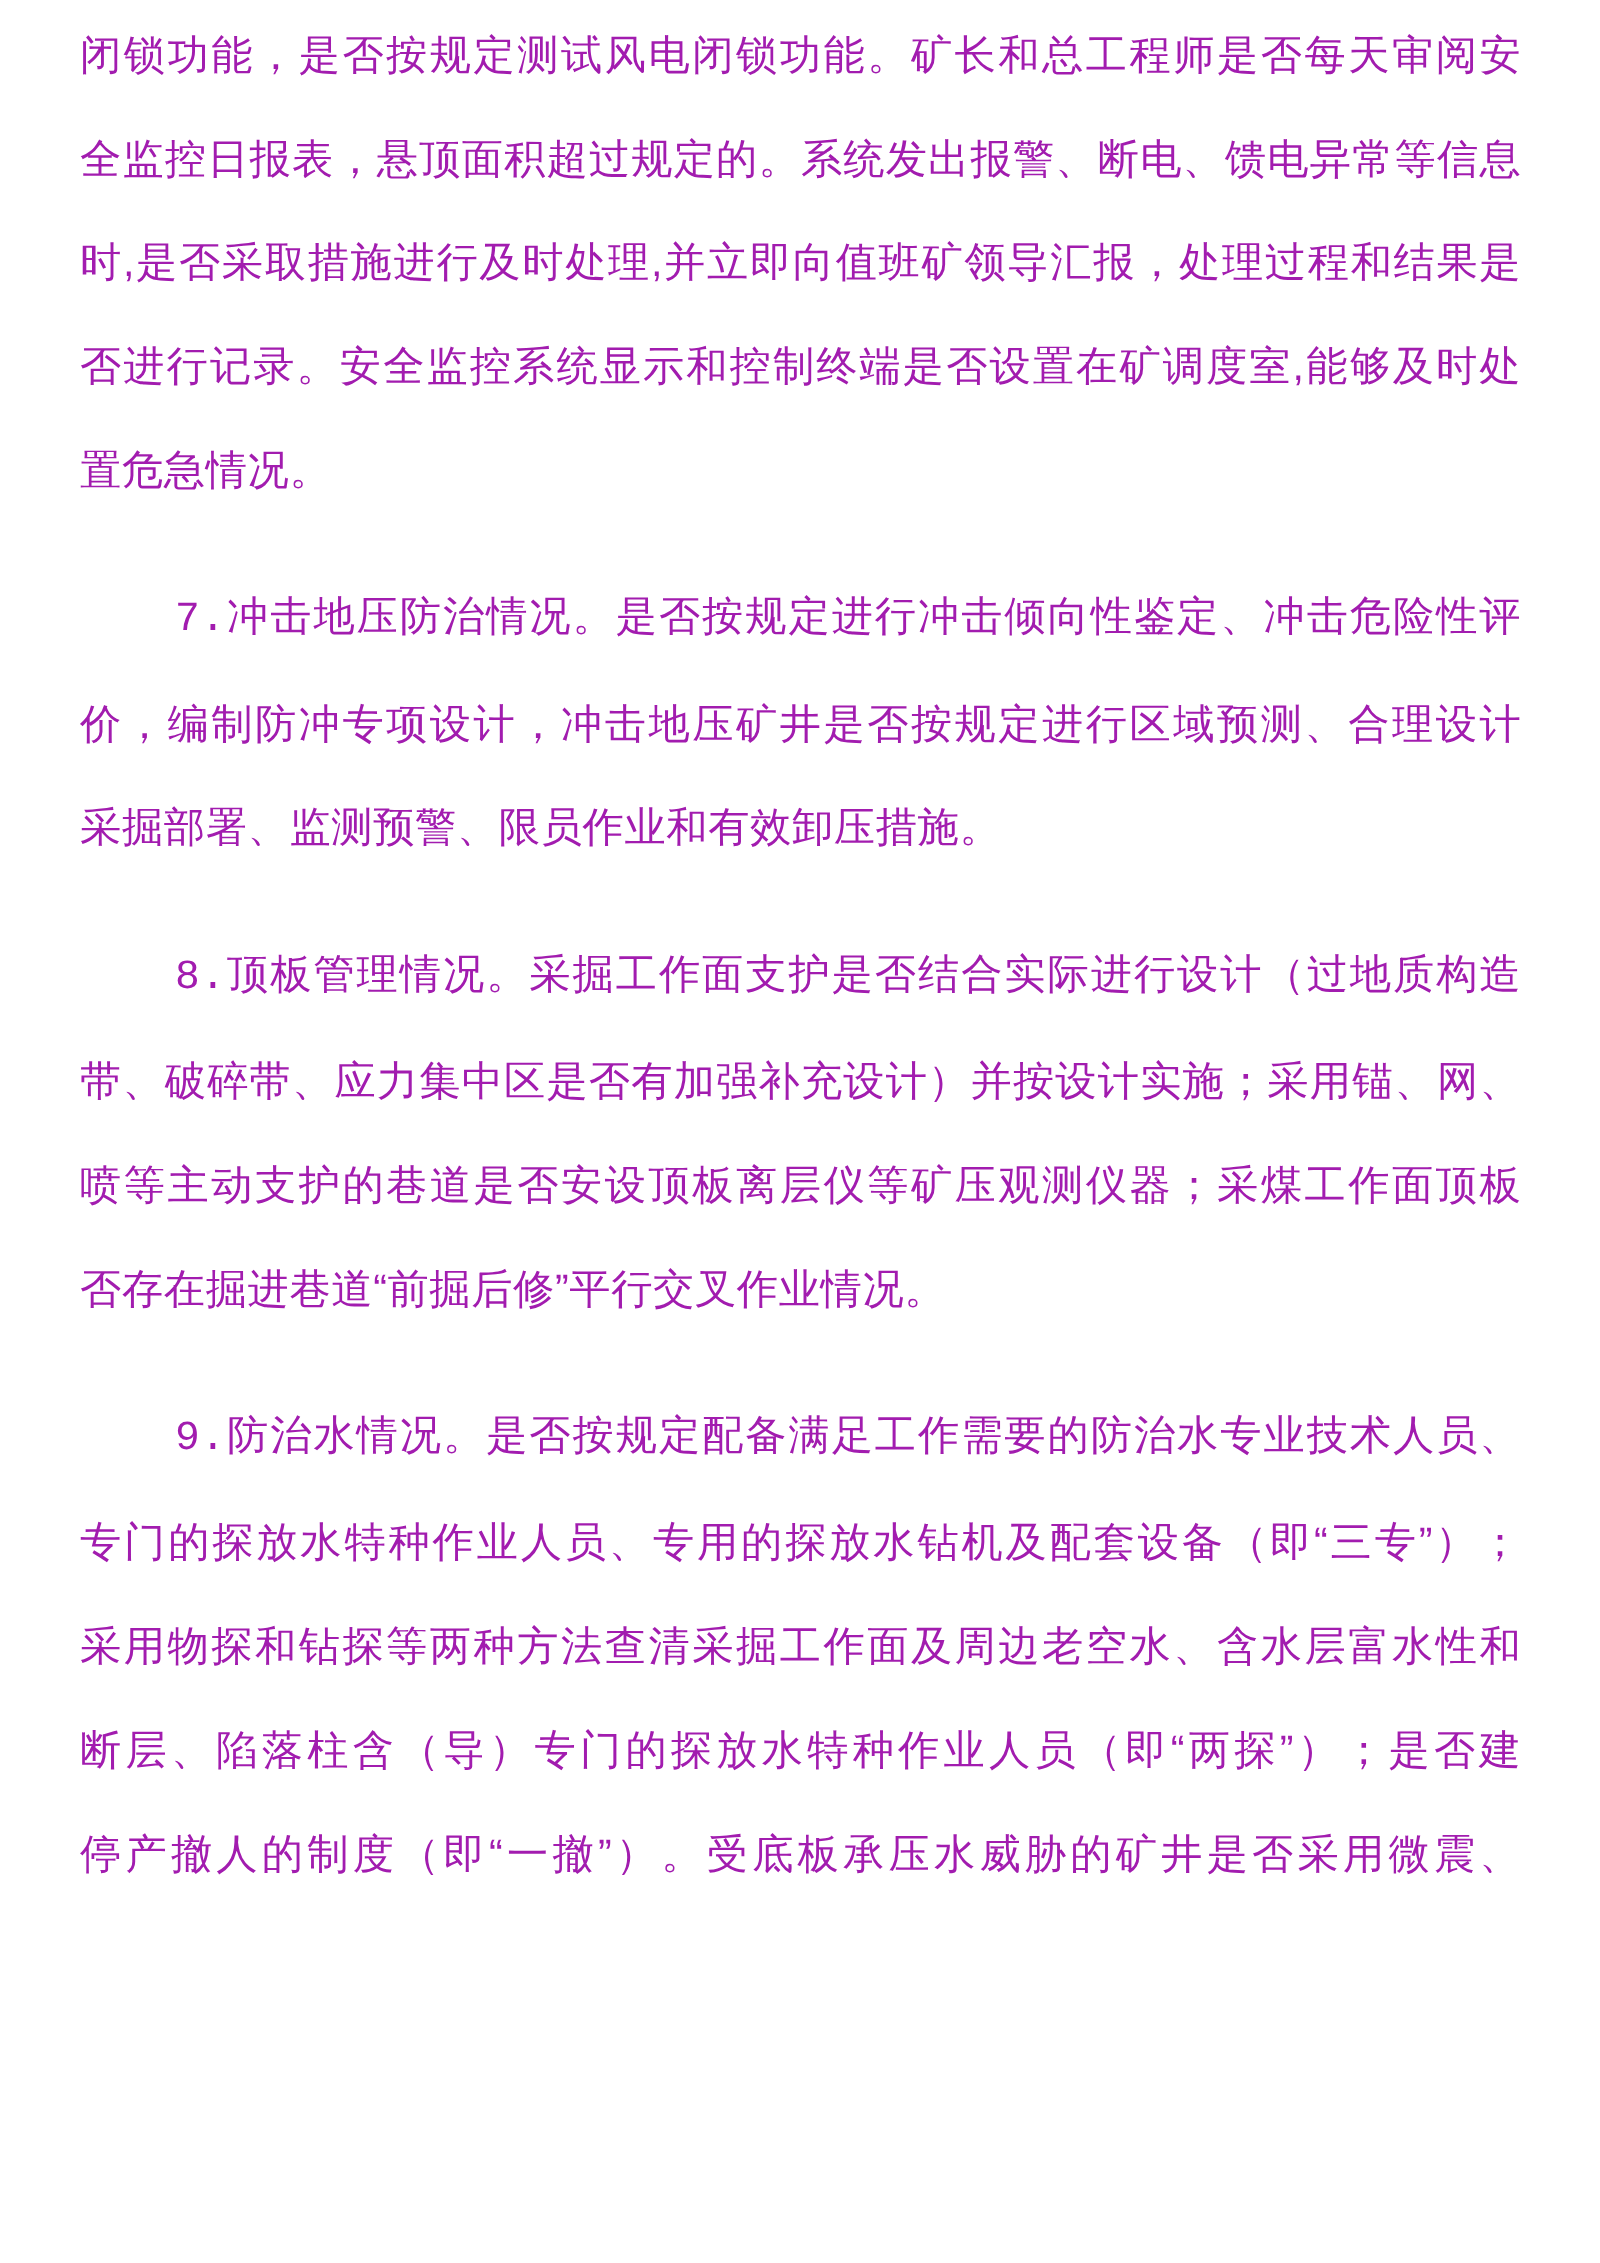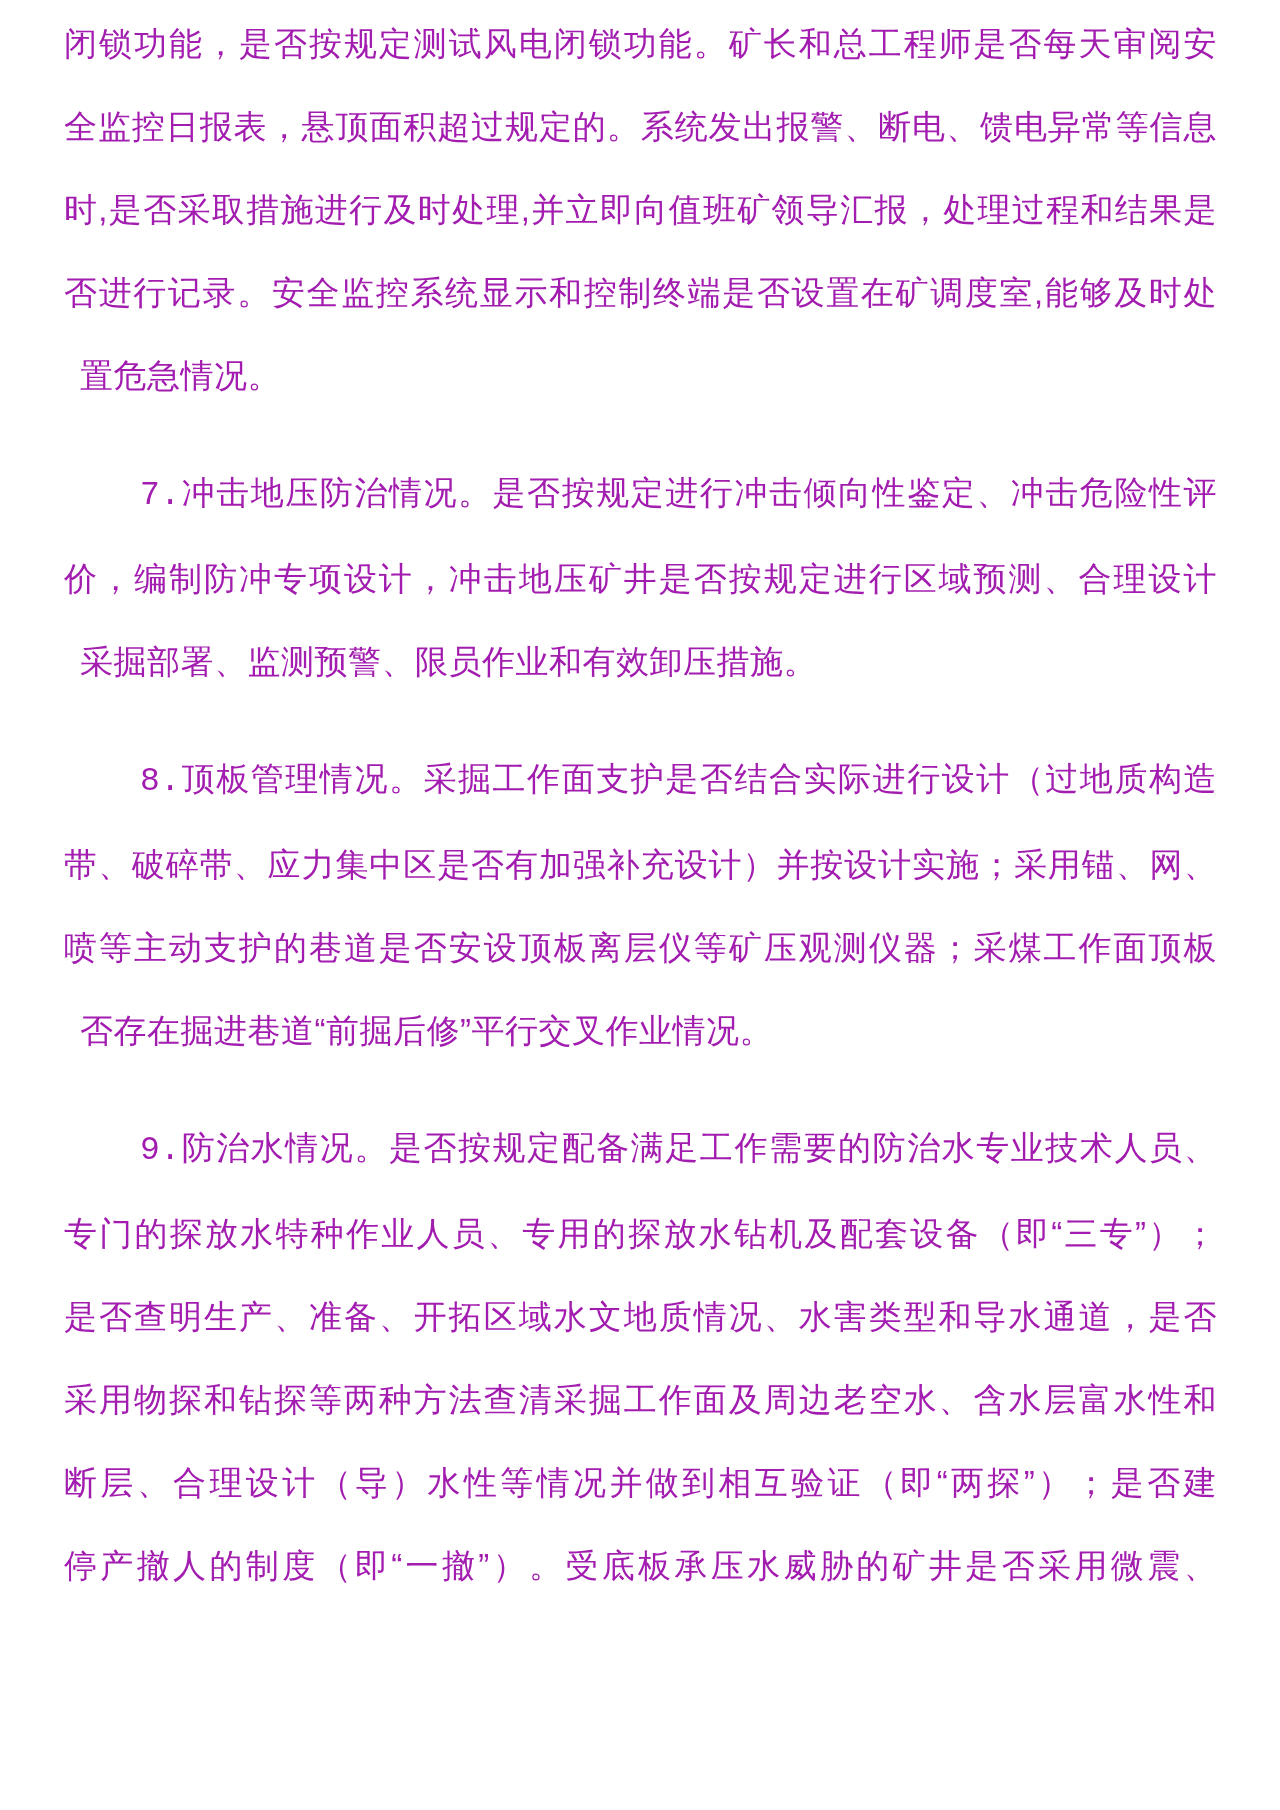--- a/index.html
+++ b/index.html
@@ -29,21 +29,20 @@
     letter-spacing: 0.5px;
     text-align: justify;
     text-align-last: justify;
     text-justify: inter-character;
     white-space: nowrap;
     overflow: visible;
   }
   .text-line.para-final {
     text-align: center;
     text-align-last: left;
-    margin-left: 16px;
   }
   .text-line.indent {
     padding-left: 76px;
     font-family: Liberation Mono, monospace;
   }
   .text-line.new-para {
     margin-top: 37px;
   }
 </style>
 </head>
@@ -58,18 +57,17 @@
       <div class="text-line para-final">置危急情况。</div>
       <div class="text-line indent new-para">7.冲击地压防治情况。是否按规定进行冲击倾向性鉴定、冲击危险性评</div>
       <div class="text-line">价，编制防冲专项设计，冲击地压矿井是否按规定进行区域预测、合理设计</div>
       <div class="text-line para-final">采掘部署、监测预警、限员作业和有效卸压措施。</div>
       <div class="text-line indent new-para">8.顶板管理情况。采掘工作面支护是否结合实际进行设计（过地质构造</div>
       <div class="text-line">带、破碎带、应力集中区是否有加强补充设计）并按设计实施；采用锚、网、</div>
       <div class="text-line">喷等主动支护的巷道是否安设顶板离层仪等矿压观测仪器；采煤工作面顶板</div>
       <div class="text-line para-final">否存在掘进巷道“前掘后修”平行交叉作业情况。</div>
       <div class="text-line indent new-para">9.防治水情况。是否按规定配备满足工作需要的防治水专业技术人员、</div>
       <div class="text-line">专门的探放水特种作业人员、专用的探放水钻机及配套设备（即“三专”）；</div>
-      <div class="text-line">是否查明生产、准备、开拓区域水文地质情况、水害类型和导水通道，是否</div>
       <div class="text-line">采用物探和钻探等两种方法查清采掘工作面及周边老空水、含水层富水性和</div>
-      <div class="text-line">断层、合理设计（导）水性等情况并做到相互验证（即“两探”）；是否建</div>
+      <div class="text-line">断层、陷落柱含（导）专门的探放水特种作业人员（即“两探”）；是否建</div>
       <div class="text-line">停产撤人的制度（即“一撤”）。受底板承压水威胁的矿井是否采用微震、</div>
     </div>
 </div>
 
 </body></html>

